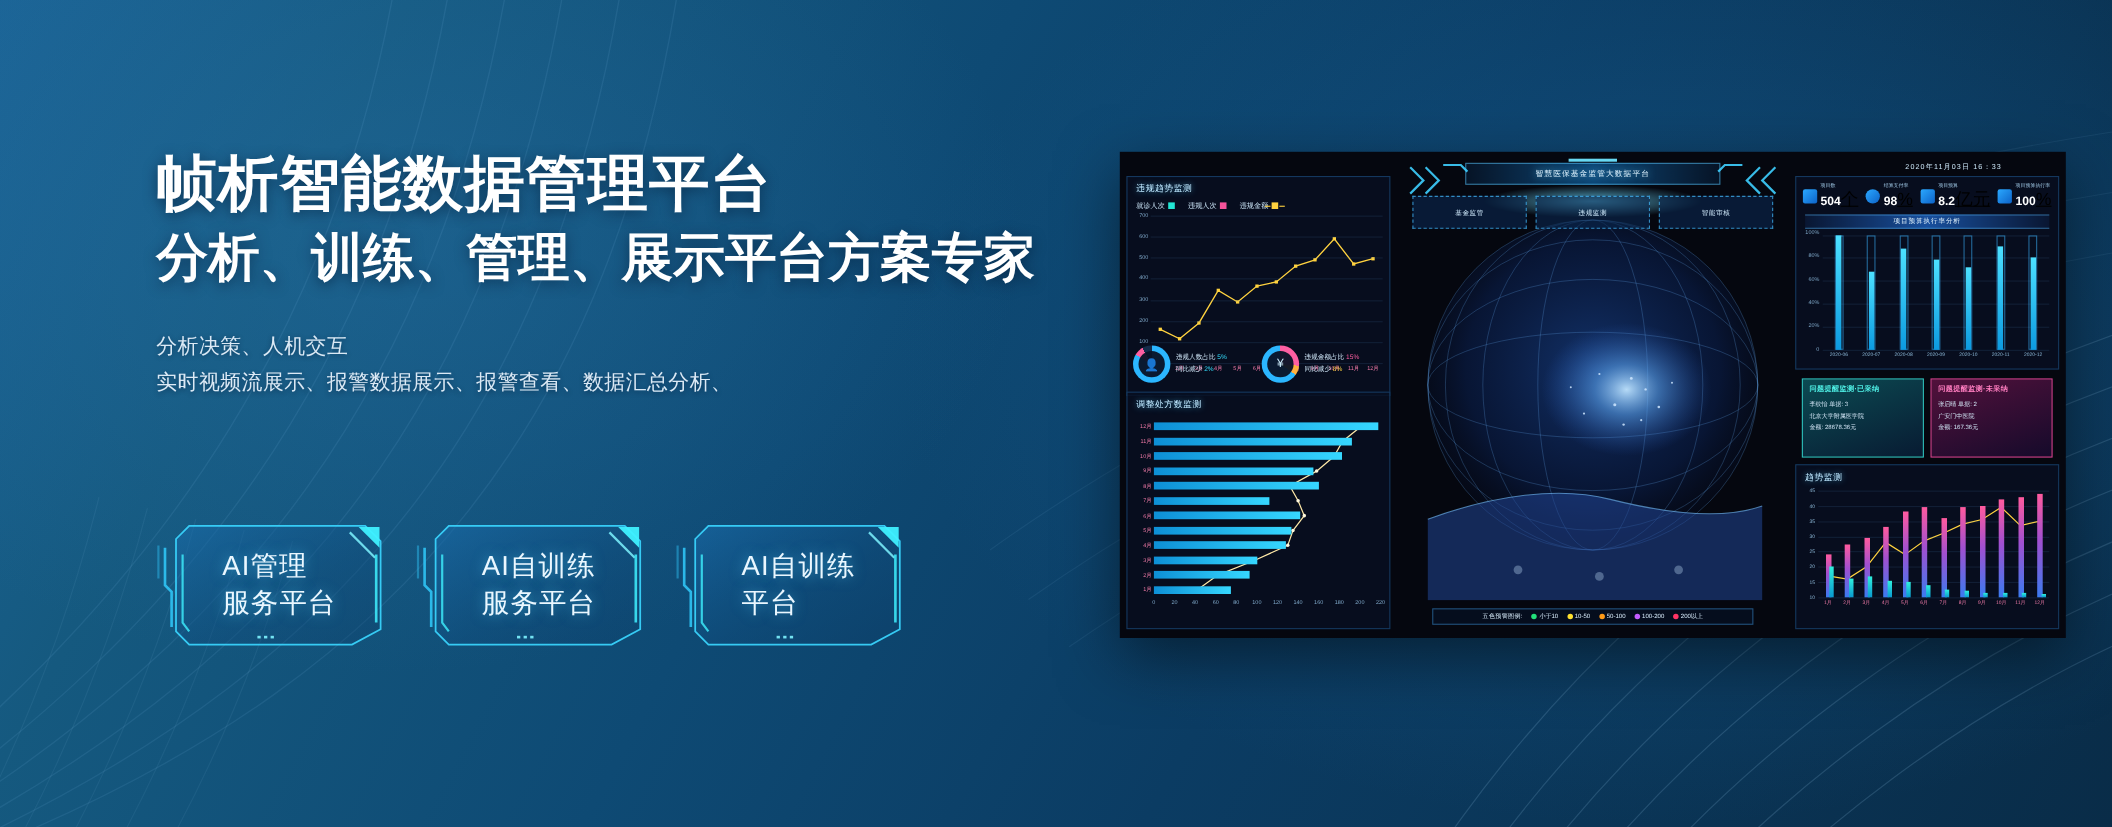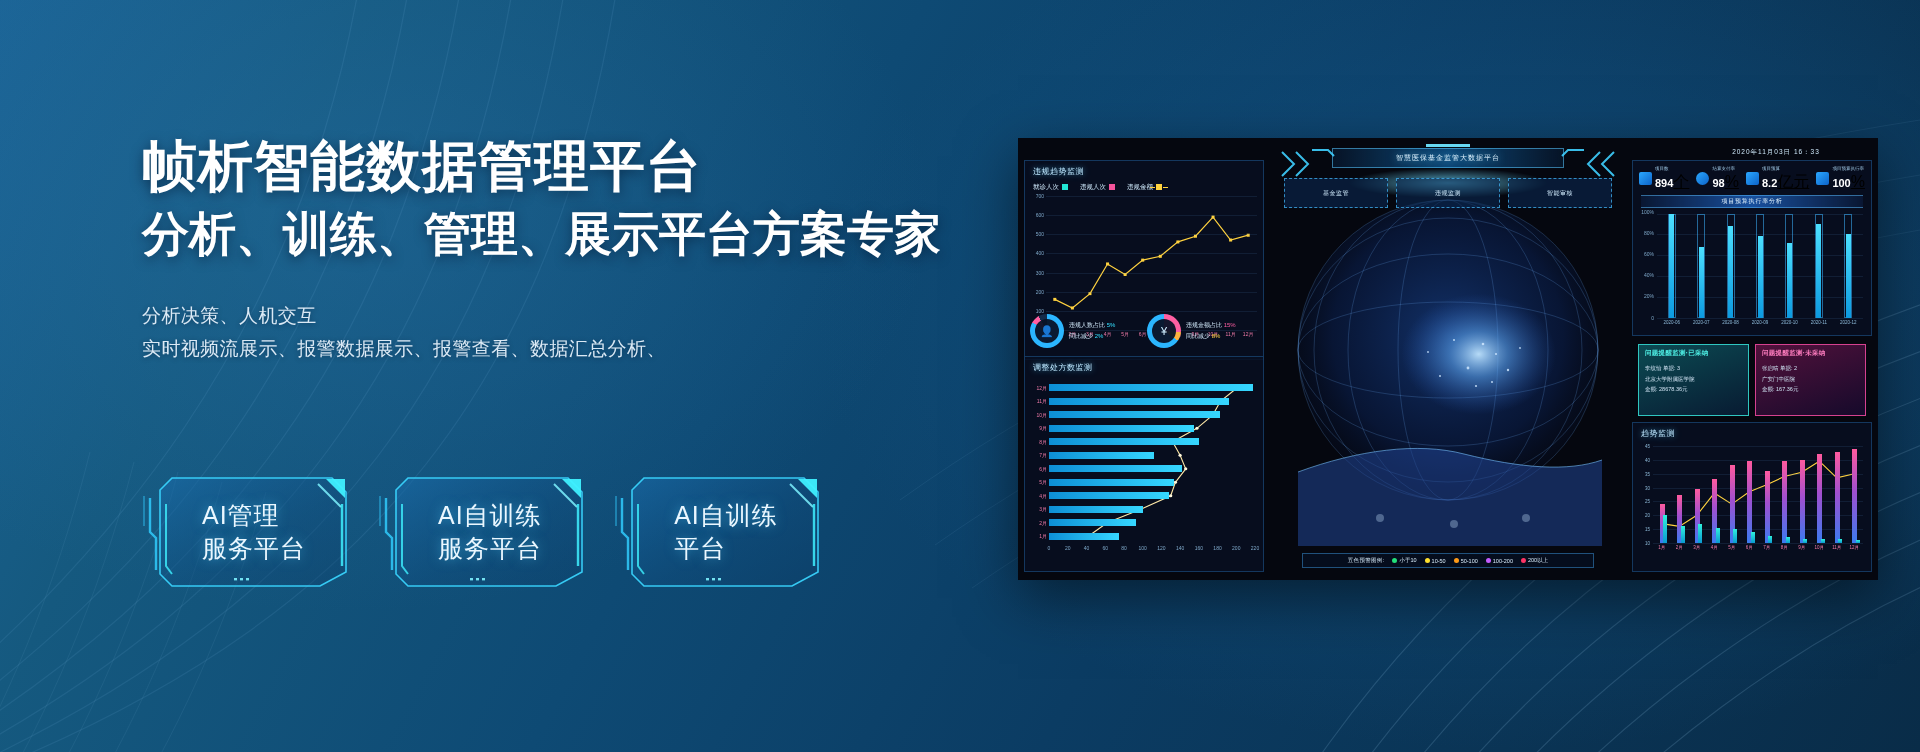--- a/index.html
+++ b/index.html
@@ -618,21 +618,21 @@
       </div>
     </div>
 
     <div class="col-right">
       <div class="timebar" style="top:-16px">2020年11月03日 16：33</div>
 
       <div class="panel" style="left:0;top:0;right:0;height:176px;">
         <div class="kpis">
           <div class="kpi">
             <div class="kpi-ic"></div>
-            <div class="kpi-tx"><span class="kpi-lab">项目数</span><span class="kpi-val">894</span><u>个</u></div>
+            <div class="kpi-tx"><span class="kpi-lab">项目数</span><span class="kpi-val">504</span><u>个</u></div>
           </div>
           <div class="kpi">
             <div class="kpi-ic" style="border-radius:50%"></div>
             <div class="kpi-tx"><span class="kpi-lab">结算支付率</span><span class="kpi-val">98</span><u>%</u></div>
           </div>
           <div class="kpi">
             <div class="kpi-ic"></div>
             <div class="kpi-tx"><span class="kpi-lab">项目预算</span><span class="kpi-val">8.2</span><u>亿元</u></div>
           </div>
           <div class="kpi">

